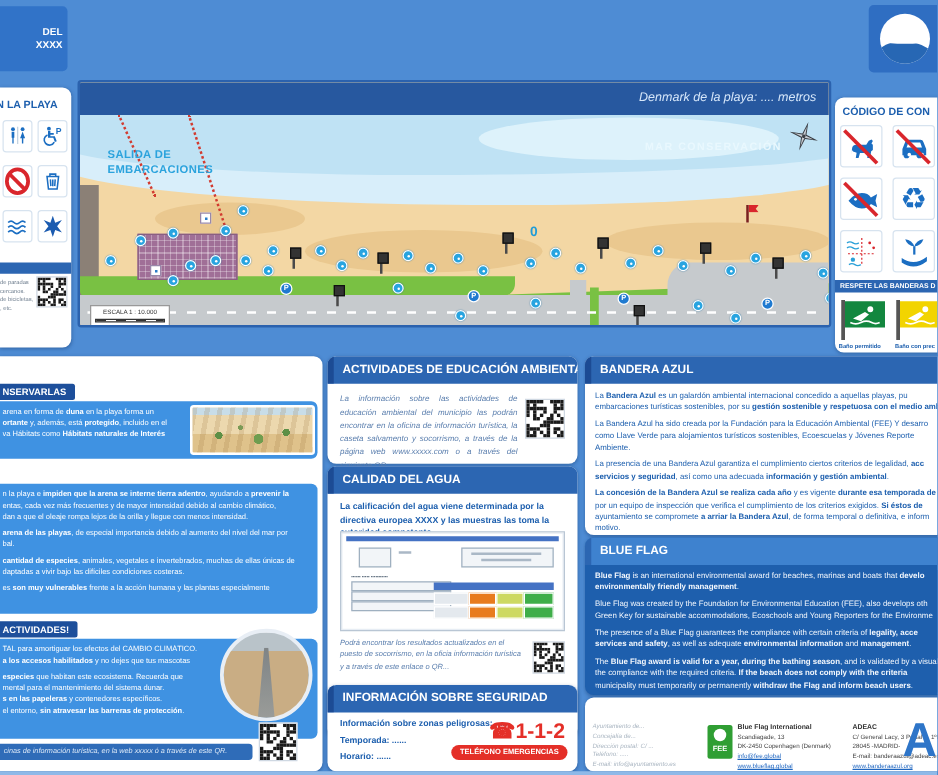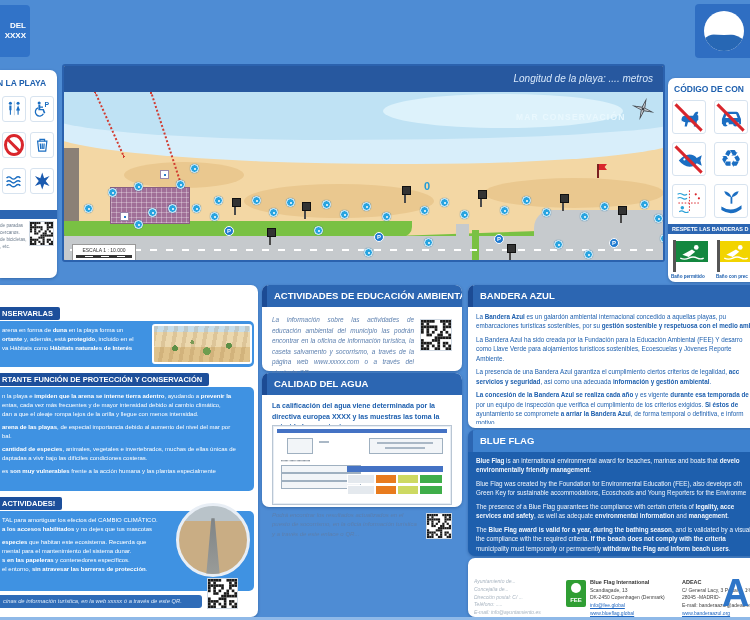--- a/index.html
+++ b/index.html
@@ -1,21 +1,21 @@
 <!DOCTYPE html>
 <html><head>
 <meta charset="utf-8">
 <style>
   *{margin:0;padding:0;box-sizing:border-box}
   html,body{background:#4e8cd4}
   body{font-family:"Liberation Sans",sans-serif}
   #stage{position:relative;width:750px;height:620px;background:#4e8cd4;overflow:hidden}
 
   
-  .muni-logo{position:absolute;left:0;top:5px;width:30px;height:52px;background:#3173c8;
+  .muni-logo{position:absolute;left:0;top:5px;width:54px;height:52px;background:#3173c8;
     border-radius:0 4px 4px 0;color:#fff;font-weight:700;font-size:8px;text-align:right;
     padding:16px 4px 0 0;line-height:1.25;overflow:hidden}
   .page-title{position:absolute;left:70px;right:66px;top:0;height:62px;line-height:62px;
     text-align:center;color:#fff;font-weight:700;font-size:34px;letter-spacing:-.5px;white-space:nowrap;overflow:hidden}
   .bf-logo-box{position:absolute;right:0;top:4px;width:55px;height:54px;background:#2f6ec2;border-radius:4px 0 0 4px}
   .bf-circle{position:absolute;left:9px;top:7px;width:40px;height:40px;border-radius:50%;background:#fff;overflow:hidden}
   .bf-wave{position:absolute;left:-6px;right:-6px;bottom:-4px;height:55%;background:#2767b4;border-radius:60% 70% 0 0/100% 110% 0 0}
   .bf-waveline{position:absolute;left:4px;right:4px;bottom:16px;height:3px;background:#fff;border-radius:50%}
 
   
@@ -179,21 +179,21 @@
   </div>
   <div class="bf-logo-box">
     <div class="bf-circle">
       <div class="bf-wave"></div>
       <div class="bf-waveline"></div>
     </div>
   </div>
 
   <div class="map-panel">
     <div class="map-head">
-      <span class="len">Longitud de la playa: .... metros</span>
+      <span class="len">Denmark de la playa: .... metros</span>
     </div>
     <div class="map-body">
       <div class="sea1"></div>
       <div class="sea2"></div>
       <div class="sea3"></div>
       <div class="dune" style="left:180px;top:92px;width:190px;height:34px"></div>
       <div class="dune" style="left:420px;top:86px;width:180px;height:30px"></div>
       <div class="dune" style="left:60px;top:70px;width:120px;height:26px"></div>
       <div class="cliff"></div>
       <div class="cliff2"></div>
@@ -203,20 +203,24 @@
       <div class="roadR"></div>
       <div class="roadv" style="left:392px;top:132px;height:40px"></div>
       <div class="roadv" style="left:558px;top:126px;height:46px"></div>
       <div class="greenv" style="left:408px;top:138px;height:34px"></div>
       <div class="dash"></div>
       <div class="building">
         <div class="bdot"></div>
       </div>
       <div class="dotline" style="left:30px;top:0;height:72px;transform:rotate(-24deg)"></div>
       <div class="dotline" style="left:86px;top:0;height:100px;transform:rotate(-18deg)"></div>
+      <div class="boat-label">
+        <div>SALIDA DE</div>
+        <div>EMBARCACIONES</div>
+      </div>
       <div class="sea-label">MAR CONSERVACIÓN</div>
       <div class="buoy0">0</div>
       <div class="compass">
         <svg viewBox="0 0 24 24">
             <polygon points="12,1 13.6,10.4 23,12 13.6,13.6 12,23 10.4,13.6 1,12 10.4,10.4" fill="#3c4046"></polygon>
             <polygon points="12,4.5 12.9,11.1 19.5,12 12.9,12.9 12,19.5 11.1,12.9 4.5,12 11.1,11.1" fill="#c7ccd2"></polygon>
             <circle cx="12" cy="12" r="1.3" fill="#3c4046"></circle>
           </svg>
       </div>
       <div class="redflag">
@@ -471,21 +475,20 @@
   </div>
 
   <div class="panel r-right" style="left:0;top:285px;width:258px;height:332px;overflow:hidden">
     <div class="badge" style="top:22px">NSERVARLAS</div>
     <div class="bluebox" style="top:36px;width:254px;height:46px">
         <div class="ln">arena en forma de <b>duna</b> en la playa forma un</div>
         <div class="ln"><b>ortante</b> y, además, está <b>protegido</b>, incluido en el</div>
         <div class="ln">va Hábitats como <b>Hábitats naturales de Interés</b></div>
       </div>
     <div class="photo-dune" style="left:152px;top:39px;width:100px;height:40px"></div>
-    <div class="badge" style="top:88px">RTANTE FUNCIÓN DE PROTECCIÓN Y CONSERVACIÓN</div>
     <div class="bluebox" style="top:102px;width:254px;height:104px">
         <div class="ln">n la playa e <b>impiden que la arena se interne tierra adentro</b>, ayudando a <b>prevenir la</b></div>
         <div class="ln">entas, cada vez más frecuentes y de mayor intensidad debido al cambio climático,</div>
         <div class="ln">dan a que el oleaje rompa lejos de la orilla y llegue con menos intensidad.</div>
         <div class="ln"></div>
         <div class="ln"><b>arena de las playas</b>, de especial importancia debido al aumento del nivel del mar por</div>
         <div class="ln">bal.</div>
         <div class="ln"></div>
         <div class="ln"><b>cantidad de especies</b>, animales, vegetales e invertebrados, muchas de ellas únicas de</div>
         <div class="ln">daptadas a vivir bajo las difíciles condiciones costeras.</div>
@@ -646,21 +649,21 @@
           <rect x="1" y="10" width="1" height="1"></rect>
           <rect x="2" y="10" width="1" height="1"></rect>
           <rect x="5" y="10" width="1" height="1"></rect>
           <rect x="6" y="10" width="1" height="1"></rect>
           <rect x="9" y="10" width="1" height="1"></rect>
           <rect x="10" y="10" width="1" height="1"></rect>
         </svg>
       </div>
   </div>
 
-  <div class="panel r-all" style="left:262px;top:373px;width:200px;height:134px">
+  <div class="panel r-all" style="left:262px;top:373px;width:200px;height:217px">
     <div class="hbar">CALIDAD DEL AGUA</div>
     <div class="wq-intro">La calificación del agua viene determinada por la directiva europea XXXX y las muestras las toma la autoridad competente.</div>
     <div class="docbox">
       <div class="doc-bar"></div>
       <div class="doc-cell" style="left:14px;top:12px;width:26px;height:16px"></div>
       <div class="doc-gline" style="left:46px;top:15px;width:10px"></div>
       <div class="doc-cell" style="left:96px;top:12px;width:74px;height:16px"></div>
       <div class="doc-gline" style="left:104px;top:16px;width:56px"></div>
       <div class="doc-gline" style="left:112px;top:21px;width:40px"></div>
       <div class="wq-t" style="left:8px;top:33px">▪▪▪▪▪▪ ▪▪▪▪▪ ▪▪▪▪▪▪▪▪▪▪▪</div>
@@ -745,20 +748,30 @@
           <rect x="1" y="10" width="1" height="1"></rect>
           <rect x="2" y="10" width="1" height="1"></rect>
           <rect x="5" y="10" width="1" height="1"></rect>
           <rect x="6" y="10" width="1" height="1"></rect>
           <rect x="9" y="10" width="1" height="1"></rect>
           <rect x="10" y="10" width="1" height="1"></rect>
         </svg>
       </div>
   </div>
 
+  <div class="panel r-all" style="left:262px;top:548px;width:200px;height:69px">
+    <div class="hbar">INFORMACIÓN  SOBRE SEGURIDAD</div>
+    <div style="position:absolute;left:10px;top:28px">
+      <div class="saf-line">Información sobre zonas peligrosas: ......</div>
+      <div class="saf-line">Temporada: ......</div>
+      <div class="saf-line">Horario: ......</div>
+    </div>
+    <div class="emg-num"><span>☎</span><span>1-1-2</span></div>
+    <div class="emg-badge">TELÉFONO EMERGENCIAS</div>
+  </div>
 
   <div class="panel r-left" style="left:468px;top:285px;width:290px;height:143px">
     <div class="hbar" style="border-radius:7px 0 0 0">BANDERA AZUL</div>
     <div class="txtlines ba-body" style="left:8px;right:0;top:27px;bottom:4px">
         <div class="ln">La <b>Bandera Azul</b> es un galardón ambiental internacional concedido a aquellas playas, pu</div>
         <div class="ln">embarcaciones turísticas sostenibles, por su <b>gestión sostenible y respetuosa con el medio amb</b></div>
         <div class="ln"></div>
         <div class="ln">La Bandera Azul ha sido creada por la Fundación para la Educación Ambiental (FEE) Y desarro</div>
         <div class="ln">como Llave Verde para alojamientos turísticos sostenibles, Ecoescuelas y Jóvenes Reporte</div>
         <div class="ln">Ambiente.</div>

